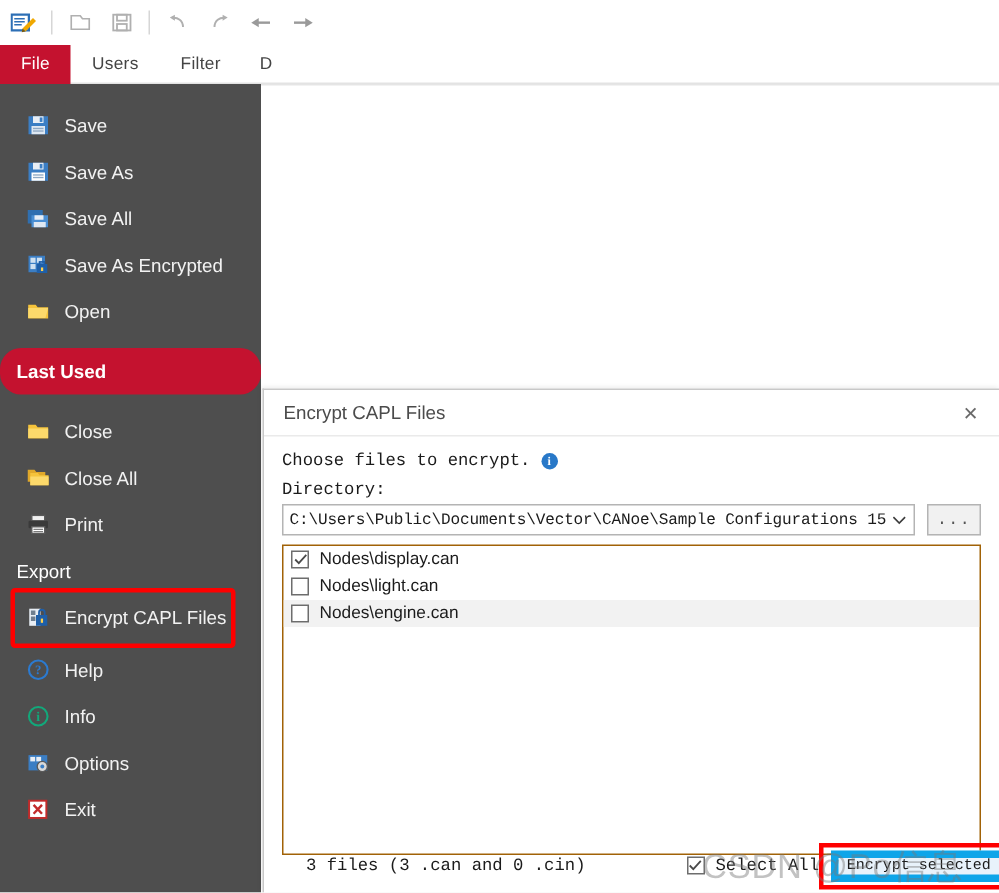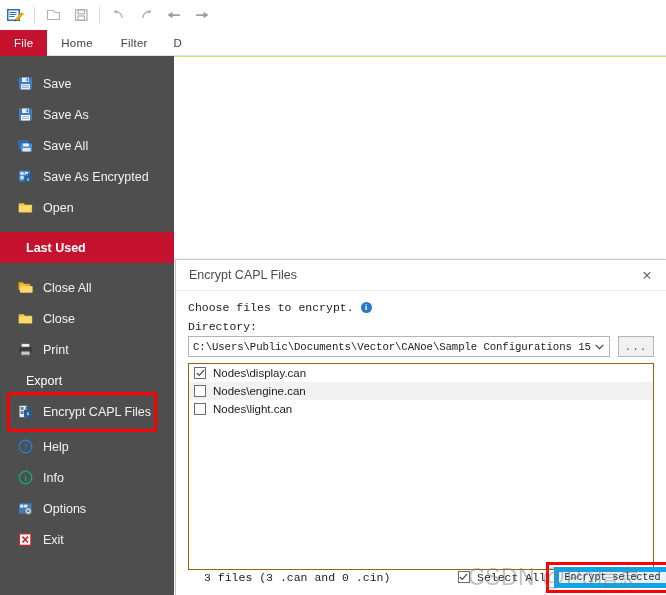--- a/index.html
+++ b/index.html
@@ -3,21 +3,21 @@
 <meta charset="utf-8">
 <style>
   * { box-sizing: border-box; }
   html, body {
     margin: 0; padding: 0;
     width: 666px; height: 595px;
     overflow: hidden;
     background: #ffffff;
     font-family: "Liberation Sans", sans-serif;
   }
-  #root { position: relative; width: 666px; height: 595px; background:#bef264; }
+  #root { position: relative; width: 666px; height: 595px; background:#e5e5e5; }
 
   
   .qat {
     position: absolute; left: 0; top: 0; width: 666px; height: 30px;
     background: #ffffff;
     display: flex; align-items: center;
   }
   .qat-app {
     width: 30px; height: 30px; display: flex; align-items: center; justify-content: center;
   }
@@ -59,21 +59,21 @@
     height: 31px; padding-left: 17px;
     font-size: 12.5px; color: #f2f2f2;
     position: relative;
   }
   .bs-item .ico {
     width: 17px; height: 17px; margin-right: 9px;
     display: flex; align-items: center; justify-content: center; flex: 0 0 17px;
   }
   .bs-item .ico svg { display:block; }
   .bs-item.section {
-    font-size: 12.5px; color: #ffffff; padding-left: 26px;
+    font-size: 12.5px; color: #ffffff; padding-left: 11px; border-radius: 14px;
   }
   .bs-item.highlight {
     background: #c4122f; color: #ffffff; font-weight: bold;
   }
   .bs-item.highlight .label { font-weight: bold; }
   .bs-gap { height: 9px; }
 
   .bs-annot {
     position: absolute; left: 7px; top: 0; width: 150px; height: 40px;
     border: 3px solid #fe0000; border-radius: 3px;
@@ -272,21 +272,21 @@
     <div class="qat-btn">
       <svg width="16" height="14" viewBox="0 0 16 14">
         <rect x="2" y="6.3" width="9" height="1.6" fill="#9a9a9a"></rect>
         <path d="M14.5 7.1 L9.5 4 L9.5 10.2 Z" fill="#9a9a9a"></path>
       </svg>
     </div>
   </div>
 
   <div class="tabstrip">
     <div class="tab active">File</div>
-    <div class="tab">Home</div>
+    <div class="tab">Users</div>
     <div class="tab">Filter</div>
     <div class="tab clipped">D</div>
   </div>
 
   <div class="ribbon-body"></div>
   <div class="ribbon-dark"></div>
 
   <div class="backstage">
 
     <div style="height:12px"></div>
@@ -361,36 +361,36 @@
     <div class="bs-item section highlight">
       <span class="label">Last Used</span>
     </div>
 
     <div class="bs-gap"></div>
 
 
     <div class="bs-item">
       <span class="ico">
         <svg width="15" height="15" viewBox="0 0 15 15">
+          <path d="M0.8 3.2 h5 l1.3 1.6 h7 v7.6 h-13.3 z" fill="#f5c33b"></path>
+          <path d="M0.8 5.6 h13.3 v6.4 h-13.3 z" fill="#fcd96b"></path>
+        </svg>
+      </span>
+      <span class="label">Close</span>
+    </div>
+
+    <div class="bs-item">
+      <span class="ico">
+        <svg width="15" height="15" viewBox="0 0 15 15">
           <path d="M0.5 2.2 h4.5 l1.2 1.5 h6 v6.5 h-11.7 z" fill="#e0a82a"></path>
           <path d="M2.2 4.4 h5 l1.2 1.5 h6 v6.6 h-12.2 z" fill="#f5c33b"></path>
           <path d="M2.2 6.6 h12.2 v5.9 h-12.2 z" fill="#fcd96b"></path>
         </svg>
       </span>
       <span class="label">Close All</span>
-    </div>
-
-    <div class="bs-item">
-      <span class="ico">
-        <svg width="15" height="15" viewBox="0 0 15 15">
-          <path d="M0.8 3.2 h5 l1.3 1.6 h7 v7.6 h-13.3 z" fill="#f5c33b"></path>
-          <path d="M0.8 5.6 h13.3 v6.4 h-13.3 z" fill="#fcd96b"></path>
-        </svg>
-      </span>
-      <span class="label">Close</span>
     </div>
 
     <div class="bs-item">
       <span class="ico">
         <svg width="15" height="15" viewBox="0 0 15 15">
           <rect x="3.2" y="1.6" width="8.6" height="3.6" fill="#f0f0f0" stroke="#5a5a5a" stroke-width="0.9"></rect>
           <rect x="1" y="5.2" width="13" height="5" rx="0.8" fill="#3a3a3a"></rect>
           <rect x="3.2" y="9.2" width="8.6" height="4.4" fill="#ffffff" stroke="#5a5a5a" stroke-width="0.9"></rect>
           <rect x="4.3" y="10.5" width="6.4" height="0.8" fill="#7a7a7a"></rect>
           <rect x="4.3" y="12" width="6.4" height="0.8" fill="#7a7a7a"></rect>
@@ -497,27 +497,27 @@
 
       <div class="filelist">
         <div class="file-row">
           <span class="cbx">
             <svg width="9" height="8" viewBox="0 0 9 8">
                 <path d="M0.8 4 L3.2 6.4 L8.2 0.9" fill="none" stroke="#4a4a4a" stroke-width="1.2"></path>
               </svg>
           </span>
           <span>Nodes\display.can</span>
         </div>
+        <div class="file-row">
+          <span class="cbx"></span>
+          <span>Nodes\light.can</span>
+        </div>
         <div class="file-row alt">
           <span class="cbx"></span>
           <span>Nodes\engine.can</span>
-        </div>
-        <div class="file-row">
-          <span class="cbx"></span>
-          <span>Nodes\light.can</span>
         </div>
       </div>
 
     </div>
 
     <div class="dlg-footer">
       <span class="footer-status">3 files (3 .can and 0 .cin)</span>
       <div class="footer-right">
         <div class="selectall">
           <span class="cbx">

